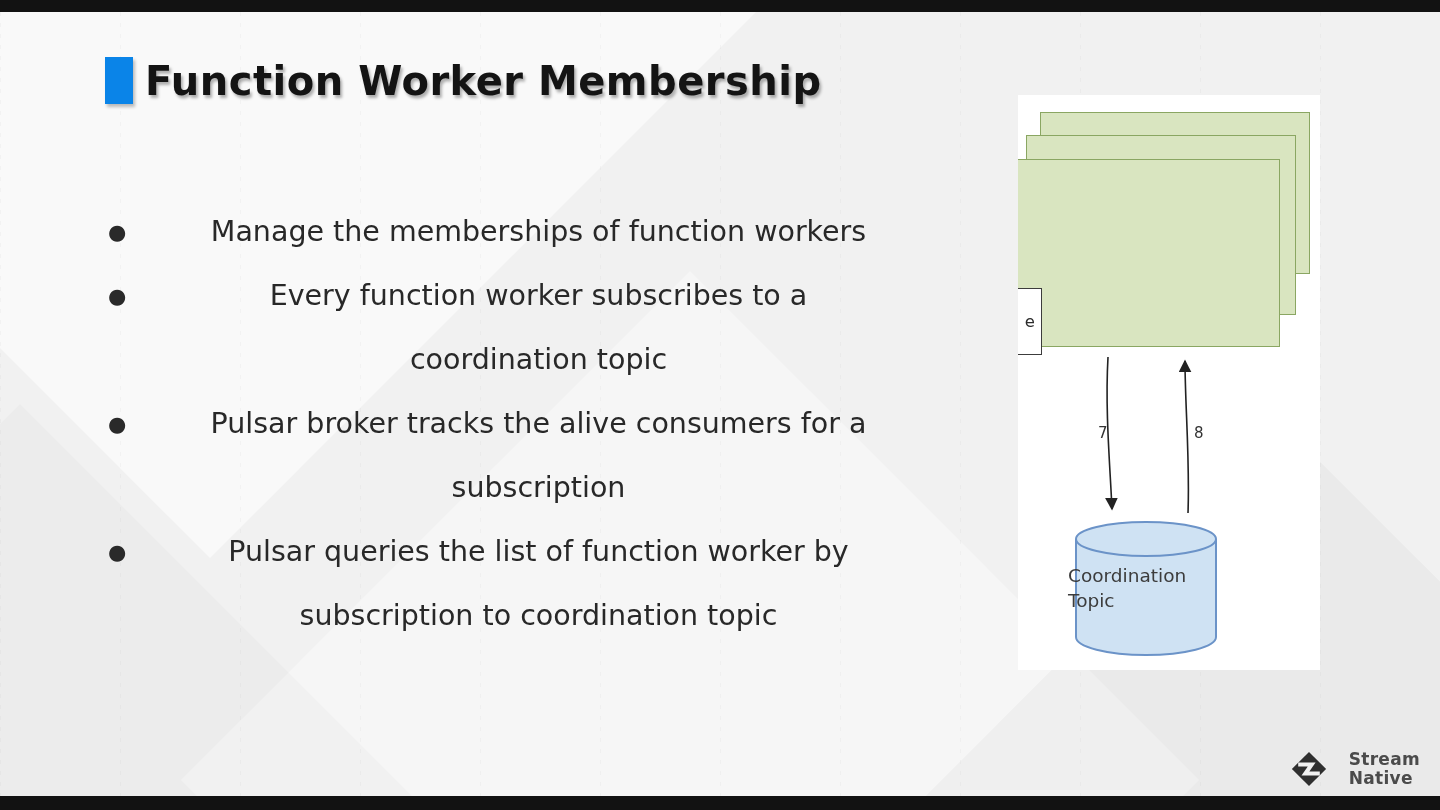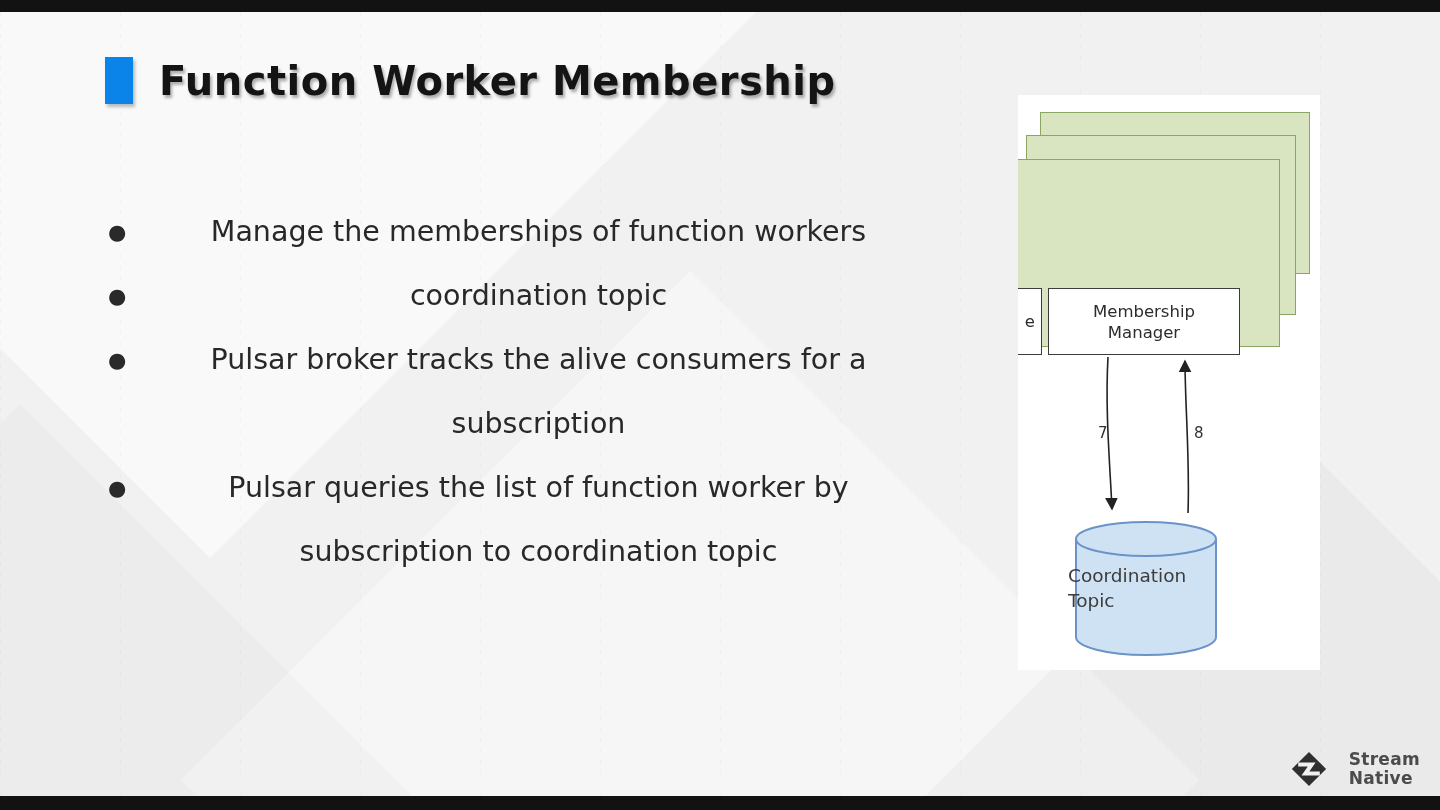--- a/index.html
+++ b/index.html
@@ -23,21 +23,21 @@
 
   .guides {
     position:absolute; left:0; right:0; top:12px; bottom:14px; z-index:1;
     background-image:repeating-linear-gradient(90deg, rgba(110,110,110,0.14) 0 1px, transparent 1px 120px);
     opacity:.35;
     -webkit-mask-image:repeating-linear-gradient(180deg,#000 0 4px, transparent 4px 11px);
             mask-image:repeating-linear-gradient(180deg,#000 0 4px, transparent 4px 11px);
   }
 
   
-  .title-row { position:absolute; left:105px; top:57px; display:flex; align-items:center; gap:26px; z-index:5; }
+  .title-row { position:absolute; left:105px; top:57px; display:flex; align-items:center; gap:12px; z-index:5; }
   .title-accent { width:28px; height:47px; background:#0a84e8; box-shadow:2px 3px 3px rgba(0,0,0,0.25); }
   .title-row h1 {
     font-size:40px; font-weight:bold; color:#141414; letter-spacing:0.5px;
     text-shadow:2px 3px 3px rgba(0,0,0,0.30);
   }
 
   
   .bullets { position:absolute; left:105px; top:200px; width:810px; list-style:none; z-index:5; }
   .bullets li { position:relative; padding-left:57px;text-align:center; }
   .bullets li::before {
@@ -103,20 +103,21 @@
   <div class="title-row">
     <div class="title-accent"></div>
     <h1>Function Worker Membership</h1>
   </div>
 
   <ul class="bullets">
     <li>
       <div class="bl">Manage the memberships of function workers</div>
     </li>
     <li>
+      <div class="bl">Every function worker subscribes to a</div>
       <div class="bl">coordination topic</div>
     </li>
     <li>
       <div class="bl">Pulsar broker tracks the alive consumers for a</div>
       <div class="bl">subscription</div>
     </li>
     <li>
       <div class="bl">Pulsar queries the list of function worker by</div>
       <div class="bl">subscription to coordination topic</div>
     </li>
@@ -125,24 +126,20 @@
   <div class="diagram">
 
     <div class="green-rect gr-back"></div>
     <div class="green-rect gr-mid"></div>
     <div class="green-rect gr-front"></div>
 
     <div class="partial-box">
       <span>e</span>
     </div>
 
-    <div class="manager-box">
-      <div class="box-line">Membership</div>
-      <div class="box-line">Manager</div>
-    </div>
 
     <svg class="arrows-svg" viewBox="0 0 302 575">
       <defs>
         <marker id="ah" markerWidth="9" markerHeight="9" refX="7" refY="4" orient="auto">
           <path d="M0,0 L8,4 L0,8 Z" fill="#222"></path>
         </marker>
       </defs>
       <path d="M90,262 C87,315 92,370 94,414" fill="none" stroke="#222" stroke-width="1.6" marker-end="url(#ah)"></path>
       <path d="M170,418 C172,365 167,310 167,266" fill="none" stroke="#222" stroke-width="1.6" marker-end="url(#ah)"></path>
       <text class="arrow-label" x="80" y="343">7</text>

